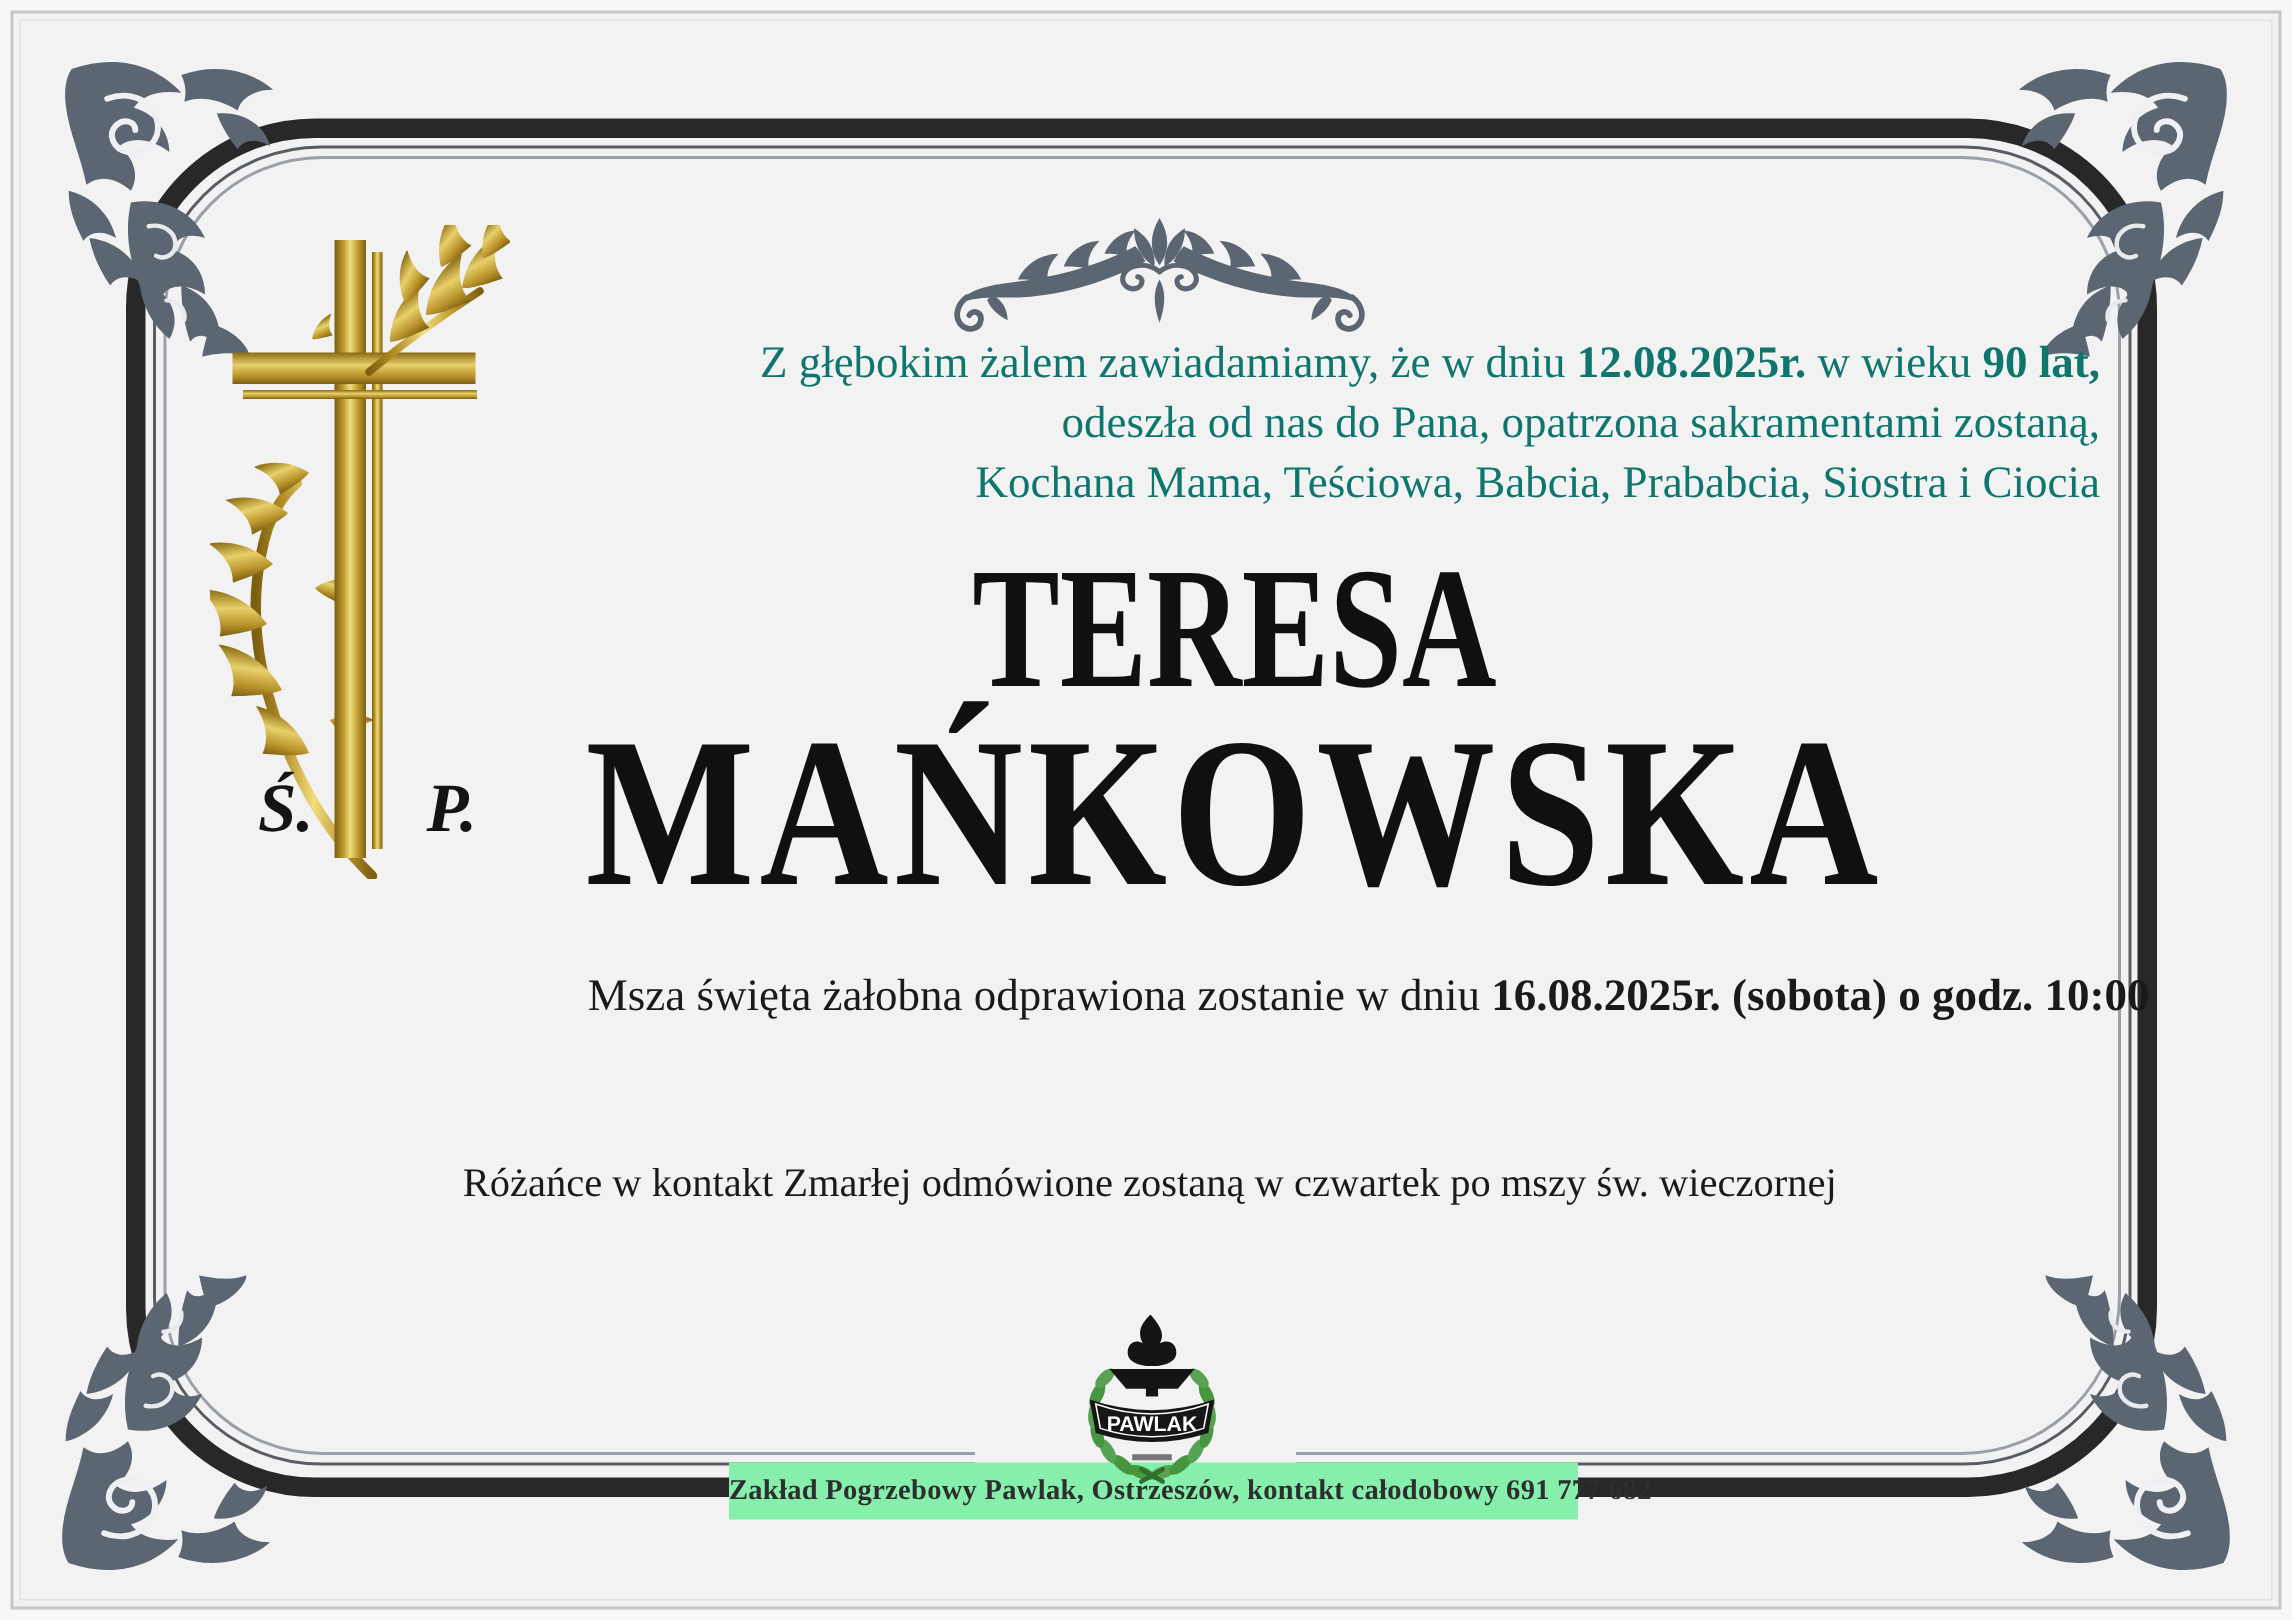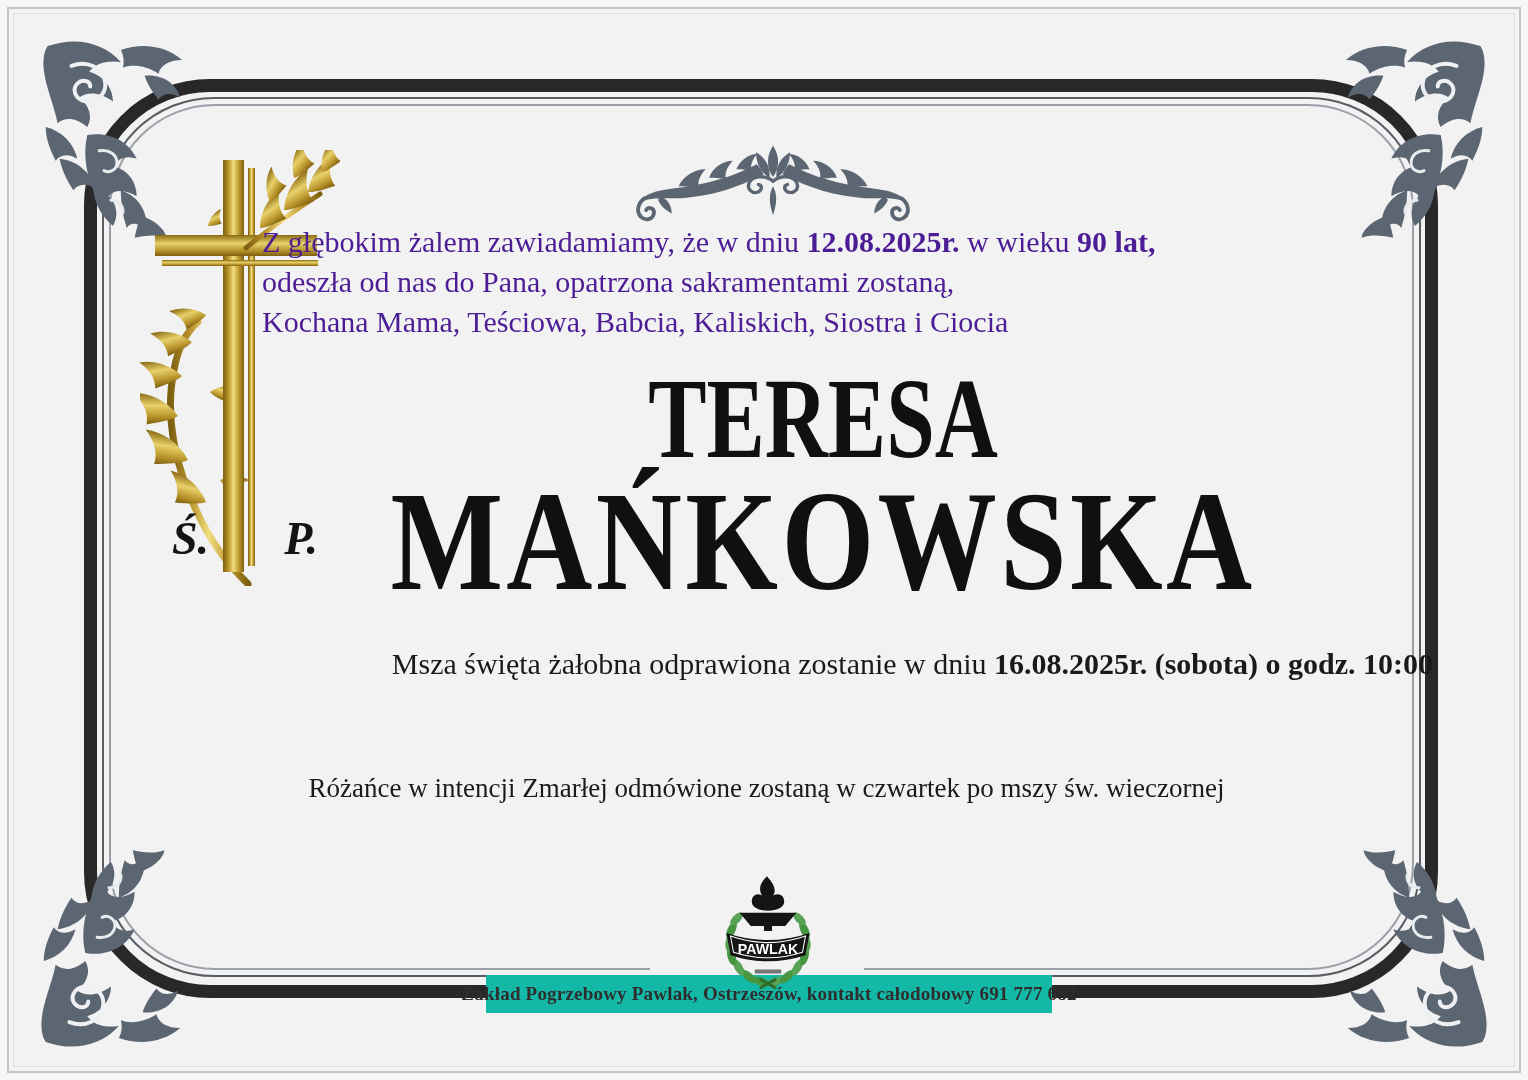--- a/index.html
+++ b/index.html
@@ -7,31 +7,31 @@
   .canvas{position:absolute;inset:0;width:1528px;height:1080px;}
   
   .paper{position:absolute;inset:7px;background:#f2f2f3;border:2px solid #c6c6ca;}
   .paper-inner-edge{position:absolute;inset:13px;border:1px solid #e0e0e3;}
   
   .frame-black{position:absolute;left:84px;top:79px;right:90px;bottom:82px;border:13px solid #282828;border-radius:126px;}
   .frame-line1{position:absolute;left:102px;top:97px;right:107px;bottom:103px;border:2px solid #585d64;border-radius:112px;}
   .frame-line2{position:absolute;left:109px;top:104px;right:114px;bottom:110px;border:2px solid #9aa0a8;border-radius:106px;}
   
   .logo-backdrop{position:absolute;left:650px;top:946px;width:214px;height:42px;background:#f2f2f3;}
-  .footer-strip{position:absolute;left:486px;top:975px;width:566px;height:38px;background:#14b8a6;display:flex;align-items:center;justify-content:center;}
+  .footer-strip{position:absolute;left:486px;top:975px;width:566px;height:38px;background:#86efac;display:flex;align-items:center;}
   .footer-text{font-size:19px;font-weight:600;color:#2e2e2e;letter-spacing:.2px;white-space:nowrap;}
   
   .corner{position:absolute;width:168px;height:208px;}
   .corner.tl{left:26px;top:32px;}
   .corner.tr{right:26px;top:32px;transform:scaleX(-1);}
   .corner.bl{left:24px;bottom:24px;transform:scaleY(-1);}
   .corner.br{right:24px;bottom:24px;transform:scale(-1,-1);}
   .top-ornament{position:absolute;left:600px;top:142px;width:346px;height:80px;}
   
-  .intro{position:absolute;left:262px;top:222px;right:128px;text-align:left;font-size:30px;line-height:40px;color:#4c1d95;}
+  .intro{position:absolute;left:262px;top:222px;right:128px;text-align:right;font-size:30px;line-height:40px;color:#0f766e;}
   .tline span.bold{font-weight:bold;}
   .name-first{position:absolute;left:230px;top:360px;right:112px;text-align:center;font-size:115px;line-height:118px;font-weight:bold;color:#101010;transform:scaleX(.76);}
   .name-last{position:absolute;left:230px;top:480px;right:112px;text-align:center;font-size:142px;line-height:122px;font-weight:bold;letter-spacing:4px;color:#101010;transform:scaleX(.84);}
   .sp{position:absolute;left:172px;top:512px;width:146px;display:flex;justify-content:space-between;font-size:46px;font-weight:bold;font-style:italic;color:#141414;}
   .mass{position:absolute;left:100px;top:644px;right:95px;text-align:right;font-size:30px;line-height:40px;color:#1a1a1a;}
   .rosary{position:absolute;left:100px;top:769px;right:95px;text-align:center;font-size:27px;line-height:38px;color:#1a1a1a;}
   .signature{position:absolute;left:876px;top:886px;width:440px;text-align:center;font-size:32px;font-weight:bold;font-style:italic;color:#191919;}
   .cross{position:absolute;left:140px;top:150px;width:200px;height:436px;}
   .logo{position:absolute;left:692px;top:874px;width:152px;height:118px;}
   .hidden-defs{position:absolute;width:0;height:0;overflow:hidden;}
@@ -139,36 +139,36 @@
       <use href="#lf" transform="translate(130,52) rotate(-60) scale(0.75)"></use>
       <use href="#lf" transform="translate(154,28) rotate(-50) scale(0.8)"></use>
       <use href="#lf" transform="translate(182,22) rotate(-45) scale(0.7)"></use>
       <use href="#lf" transform="translate(68,76) rotate(-25) scale(0.45)"></use>
     </g>
   </svg>
 
   <div class="intro">
       <div class="tline"><span>Z głębokim żalem zawiadamiamy, że w dniu </span><span class="bold">12.08.2025r.</span><span> w wieku </span><span class="bold">90 lat,</span></div>
       <div class="tline"><span>odeszła od nas do Pana, opatrzona sakramentami zostaną,</span></div>
-      <div class="tline"><span>Kochana Mama, Teściowa, Babcia, Kaliskich, Siostra i Ciocia</span></div>
+      <div class="tline"><span>Kochana Mama, Teściowa, Babcia, Prababcia, Siostra i Ciocia</span></div>
     </div>
 
   <div class="name-first">TERESA</div>
   <div class="name-last">MAŃKOWSKA</div>
 
   <div class="sp">
     <span>Ś.</span>
     <span>P.</span>
   </div>
 
   <div class="mass">
       <div class="tline"><span>Msza święta żałobna odprawiona zostanie w dniu </span><span class="bold">16.08.2025r. (sobota) o godz. 10:00</span></div>
     </div>
   <div class="rosary">
-      <div class="tline"><span>Różańce w intencji Zmarłej odmówione zostaną w czwartek po mszy św. wieczornej</span></div>
+      <div class="tline"><span>Różańce w kontakt Zmarłej odmówione zostaną w czwartek po mszy św. wieczornej</span></div>
     </div>
 
 
   <div class="logo-backdrop"></div>
   <div class="footer-strip">
     <span class="footer-text">Zakład Pogrzebowy Pawlak, Ostrzeszów, kontakt całodobowy 691 777 682</span>
   </div>
 
   <svg class="logo" viewBox="0 0 150 116">
     <g>

